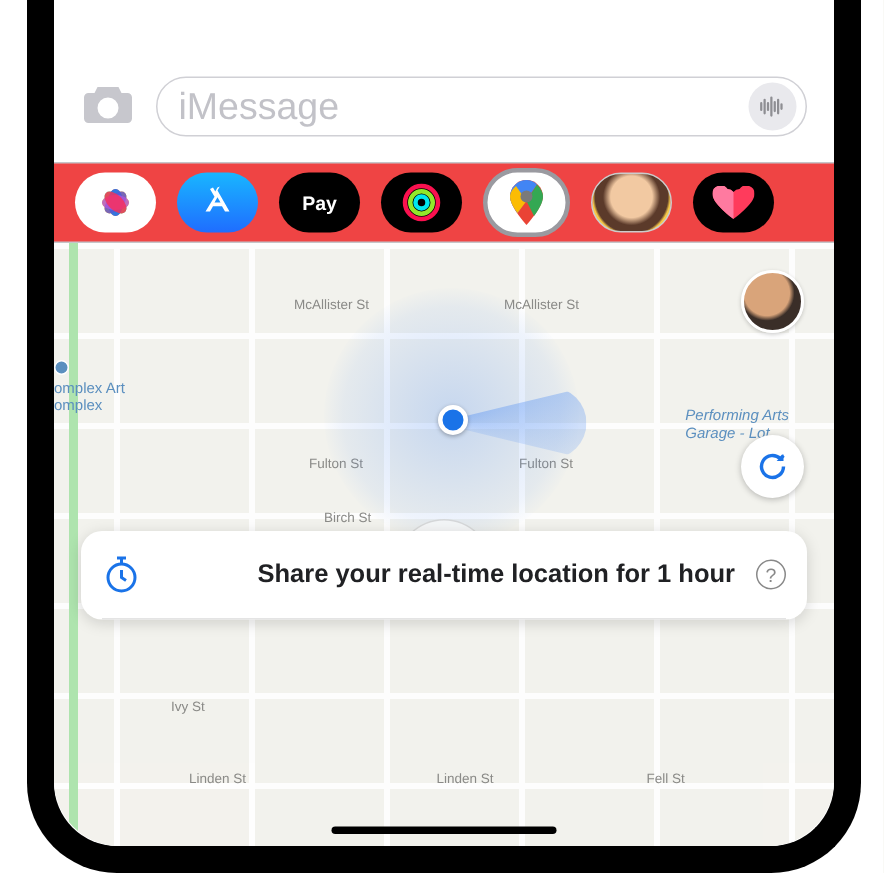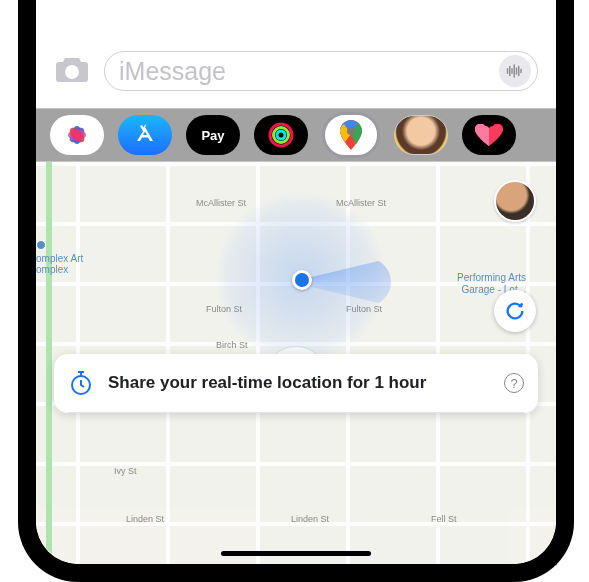--- a/index.html
+++ b/index.html
@@ -63,21 +63,21 @@
     background: #e9e9ed;
     display: flex; align-items: center; justify-content: center;
   }
   .voice-btn svg { width: 18px; height: 14px; fill: #8e8e93; stroke: #8e8e93; }
   
   .app-drawer {
     position: absolute;
     top: 108px;
     left: 0; right: 0;
     height: 54px;
-    background: #a3a3a3;
+    background: #ef4444;
     display: flex;
     align-items: center;
     gap: 14px;
     padding: 0 14px;
     border-top: 1px solid #c5c5c9;
     border-bottom: 1px solid #c5c5c9;
     overflow: hidden;
   }
   .app-pill {
     width: 54px; height: 40px;
@@ -175,20 +175,21 @@
   .refresh-btn svg { width: 22px; height: 22px; stroke: #1a73e8; fill: none; stroke-width: 2.5; }
   
   .card {
     position: absolute;
     left: 18px; right: 18px;
     top: 192px;
     background: #fff;
     border-radius: 14px;
     box-shadow: 0 2px 10px rgba(0,0,0,0.15);
     padding: 0;
+    text-align: right;
   }
   .card-row {
     display: flex;
     align-items: center;
     padding: 16px 14px;
     gap: 14px;
   }
   .card-divider {
     height: 1px;
     background: #e4e4e4;
@@ -324,21 +325,21 @@
       <div class="street-lbl" style="left:78px;top:304px;">Ivy St</div>
       <div class="street-lbl" style="left:90px;top:352px;">Linden St</div>
       <div class="street-lbl" style="left:255px;top:352px;">Linden St</div>
       <div class="street-lbl" style="left:395px;top:352px;">Fell St</div>
 
       <div class="poi-lbl" style="left:0px;top:78px;text-align:left;">
         <span class="poi-dot"></span><br>
         <span>omplex Art</span><br>
         <span>omplex</span>
       </div>
-      <div class="poi-lbl" style="right:30px;top:110px;text-align:right;">
+      <div class="poi-lbl" style="right:30px;top:110px;text-align:left;font-style:italic;">
         <span>Performing Arts</span><br>
         <span>Garage - Lot...</span>
       </div>
 
       <div class="location-halo"></div>
       <div class="location-beam"></div>
       <div class="location-dot"></div>
 
       <div class="avatar"></div>
 

